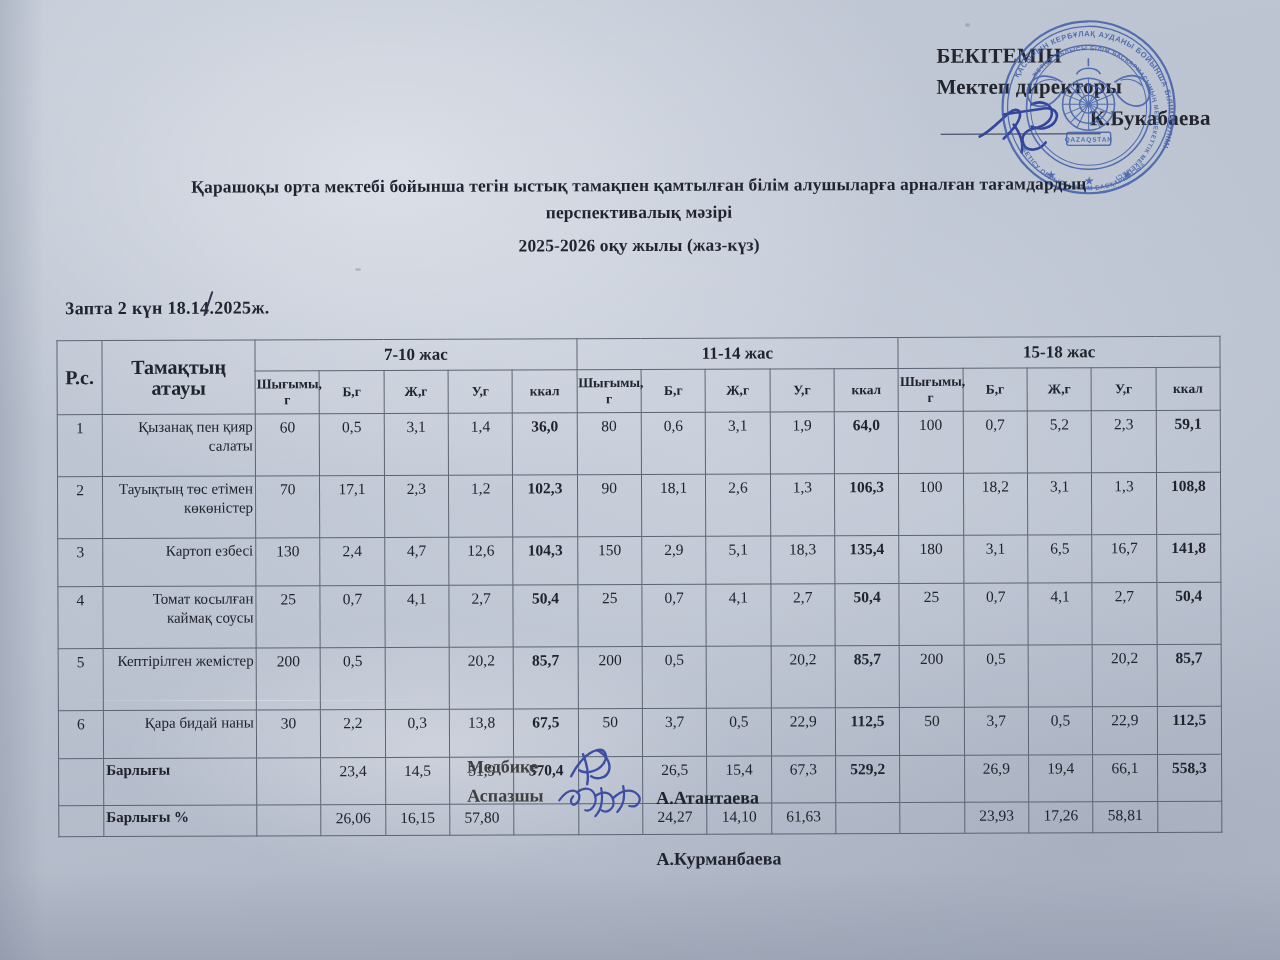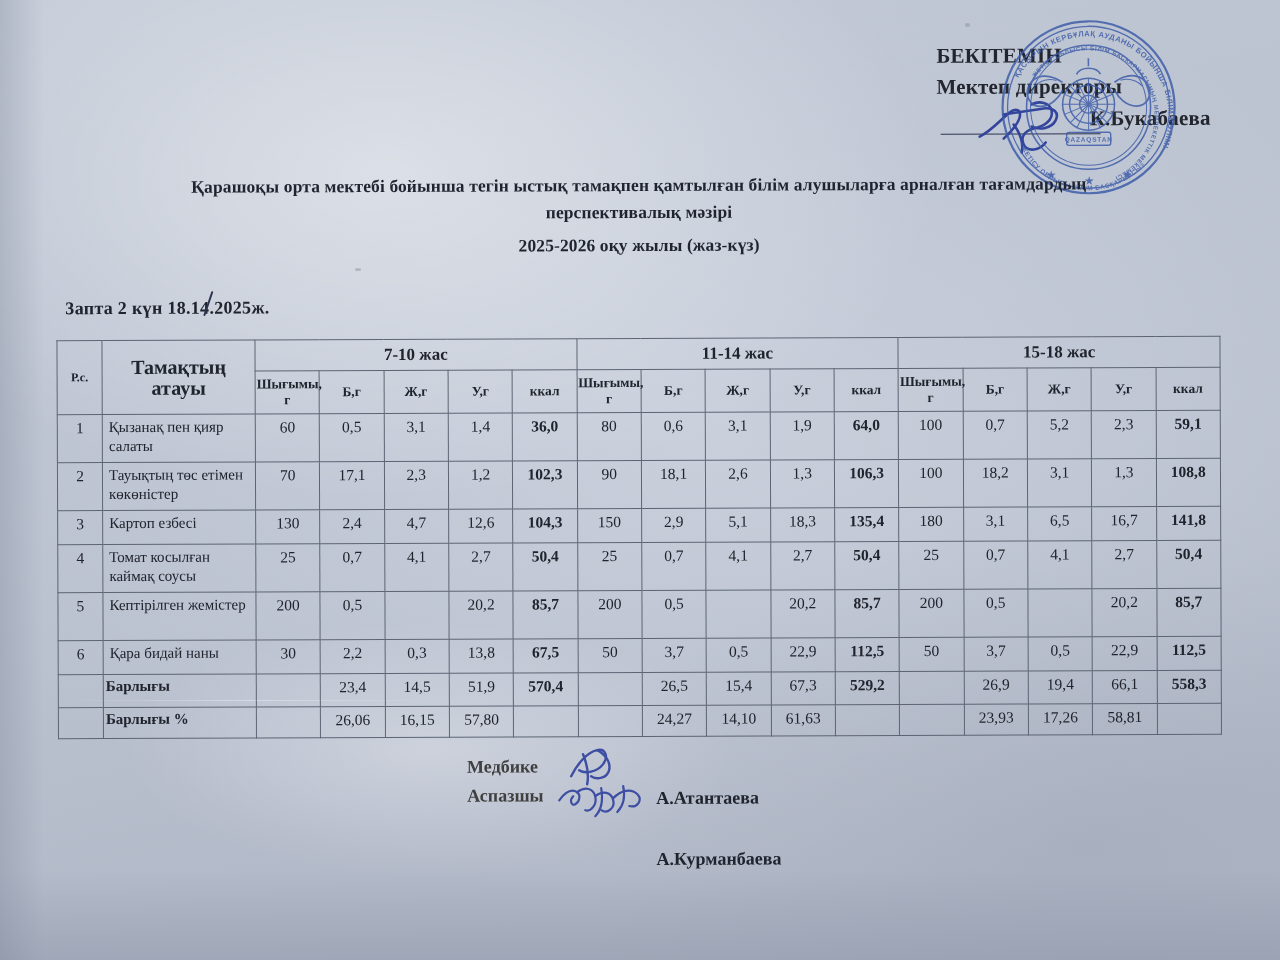--- a/index.html
+++ b/index.html
@@ -158,56 +158,56 @@
     padding: 0;
     background: transparent;
     vertical-align: top;
   }
   .menu-table th {
     font-weight: bold;
     text-align: center;
     vertical-align: middle;
   }
 
-  .th-rs        { width: 44px;  font-size: 12px; }
+  .th-rs        { width: 44px;  font-size: 20px; }
   .th-name      { width: 152px; font-size: 20px; line-height: 21px; }
   .th-group     { font-size: 17px; height: 30px; }
   .th-sub-out   { width: 86px; border-radius: 17px; }
   .th-sub-small { width: 58px; }
   .th-sub-kcal  { width: 58px; margin-top: 39px; }
 
   .sub-row th {
     font-size: 13.5px;
     font-weight: bold;
     height: 38px;
     line-height: 16px;
     padding: 2px 1px;
   }
 
   td.c-num {
     text-align: center;
     font-size: 15.5px;
     padding: 4px 2px 3px;
   }
   td.c-name {
-    text-align: left;
+    text-align: right;
     font-size: 15px;
     line-height: 19px;
     padding: 3px 2px 3px 6px;
   }
   td.c-val {
     text-align: center;
     font-size: 15.5px;
     padding: 4px 2px 3px;
   }
   td.c-kcal {
     text-align: center;
     font-size: 15.5px;
     font-weight: bold;
-    padding: 4px 2px 5px;
+    padding: 4px 2px 19px;
   }
   td.c-total-label {
     text-align: left;
     font-weight: bold;
     font-size: 15px;
     padding: 3px 2px 3px 2px;
   }
   tr.row-tall td { height: 38px; }
   tr.row-short td { height: 24px; }
   tr.row-total td { height: 23px; }

